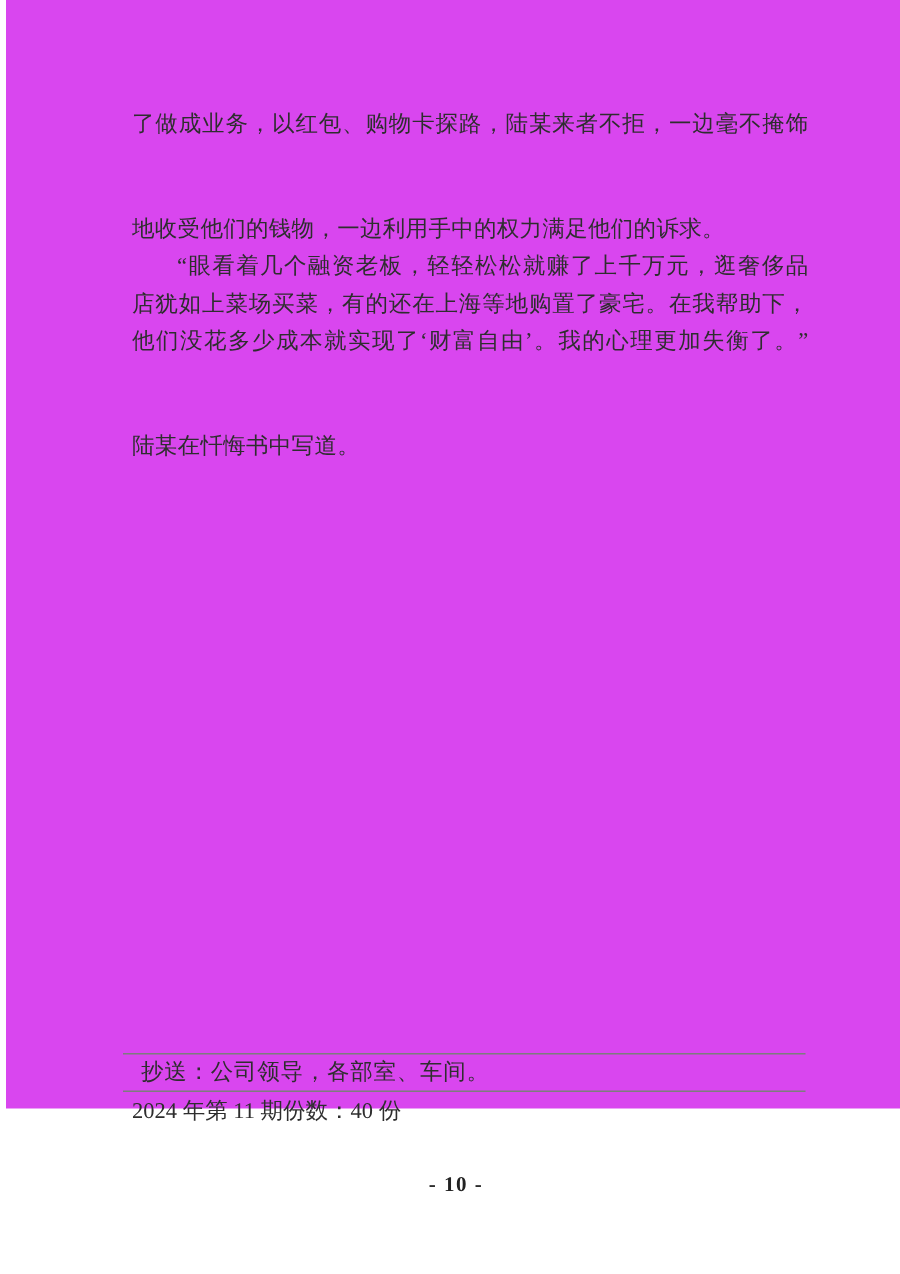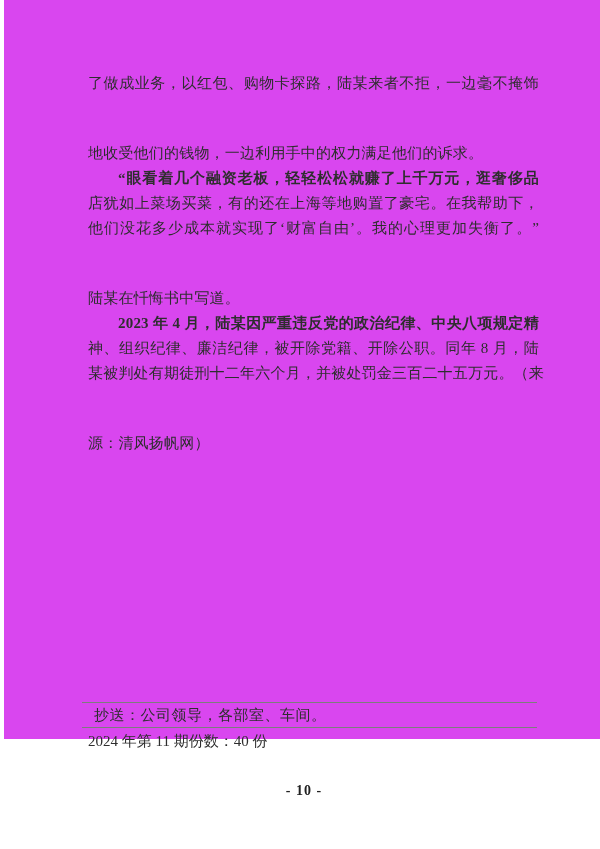--- a/index.html
+++ b/index.html
@@ -33,21 +33,20 @@
     white-space: nowrap;
     letter-spacing: 0.2px;
   }
   .line.last {
     text-align: left;
     text-align-last: left;
     margin-top: 45px;
   }
   .line.indent {
     text-indent: 2em;
-    font-weight: bold;
   }
   
   .footer-rule {
     position: absolute;
     left: 78px;
     width: 455px;
     height: 0;
     border-top: 1.4px solid #7d7d7d;
   }
   .rule-top { top: 702px; }
@@ -100,26 +99,20 @@
     <div class="para">
       <div class="line indent">“眼看着几个融资老板，轻轻松松就赚了上千万元，逛奢侈品</div>
       <div class="line">店犹如上菜场买菜，有的还在上海等地购置了豪宅。在我帮助下，</div>
       <div class="line">他们没花多少成本就实现了‘财富自由’。我的心理更加失衡了。”</div>
       <div class="line last">陆某在忏悔书中写道。</div>
     </div>
 
     <div class="para">
     </div>
 
-    <div class="para">
-      <div class="line indent">2023 年 4 月，陆某因严重违反党的政治纪律、中央八项规定精</div>
-      <div class="line">神、组织纪律、廉洁纪律，被开除党籍、开除公职。同年 8 月，陆</div>
-      <div class="line">某被判处有期徒刑十二年六个月，并被处罚金三百二十五万元。（来</div>
-      <div class="line last">源：清风扬帆网）</div>
-    </div>
 
   </div>
 
   <div class="footer">
     <div class="footer-rule rule-top"></div>
     <div class="cc-line">抄送：公司领导，各部室、车间。</div>
     <div class="footer-rule rule-bottom"></div>
     <div class="issue-row">
       <span>2024 年第 11 期</span>
       <span>份数：40 份</span>

